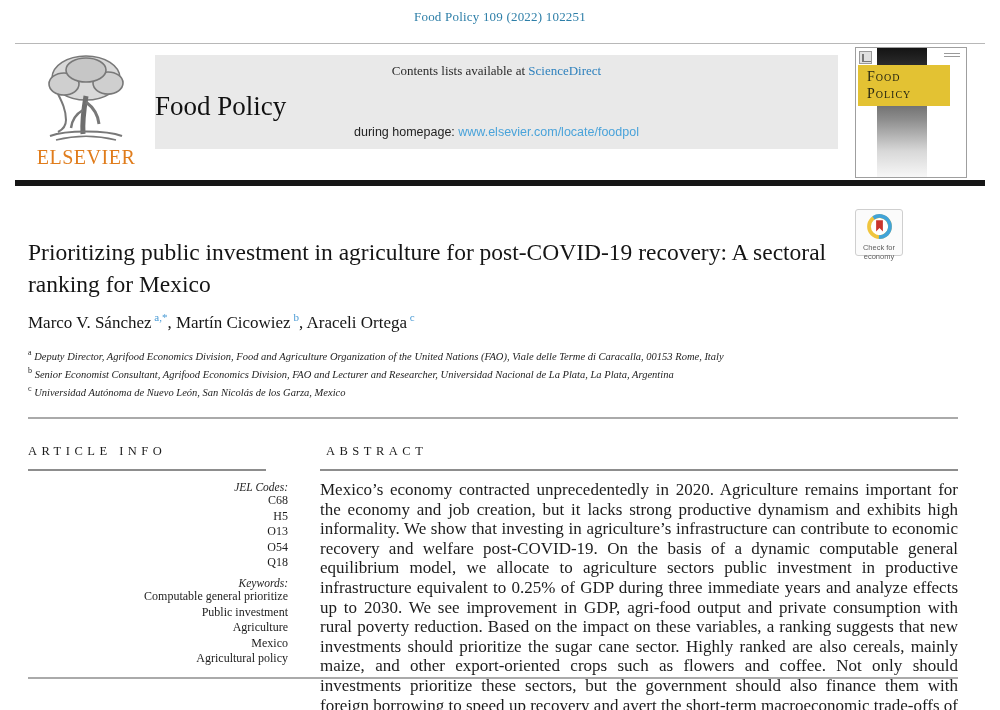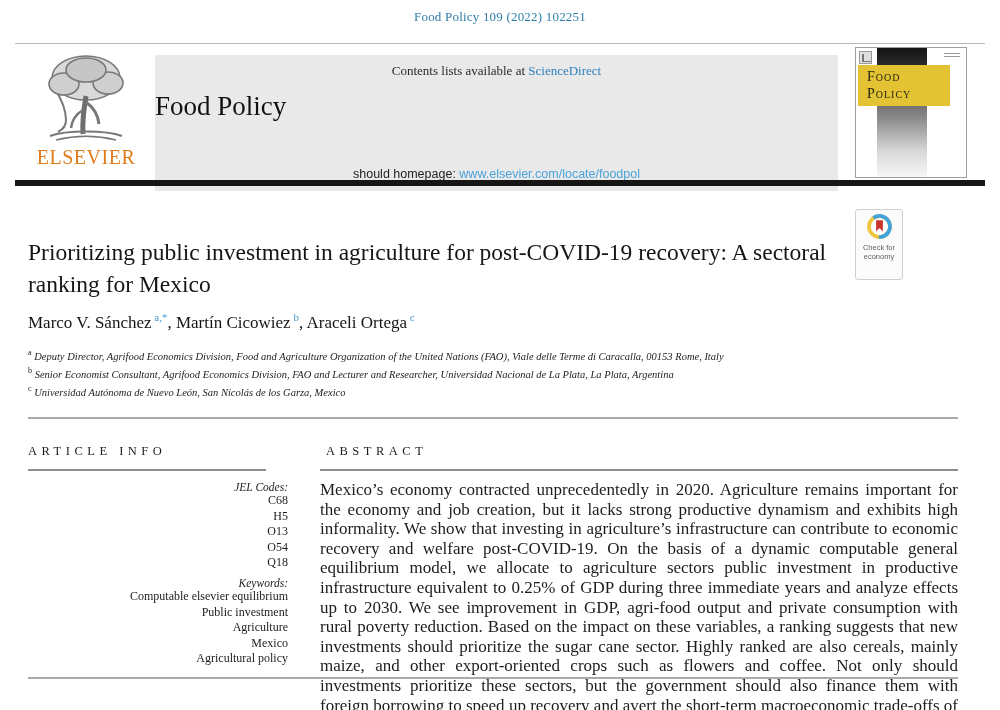--- a/index.html
+++ b/index.html
@@ -14,21 +14,21 @@
 
   
   .rule-thin-top    { top:43px;  left:15px; width:970px; height:1px; background:#b8b8b8; }
   .rule-thick       { top:180px; left:15px; width:970px; height:6px; background:#161616; }
   .rule-affil       { top:417px; left:28px; width:930px; height:2px; background:#aaaaaa; }
   .rule-info        { top:469px; left:28px; width:238px; height:2px; background:#8d8d8d; }
   .rule-abstract    { top:469px; left:320px; width:638px; height:2px; background:#8d8d8d; }
   .rule-bottom      { top:677px; left:28px; width:930px; height:2px; background:#aaaaaa; }
 
   
-  .banner { top:55px; left:155px; width:683px; height:136px; background:#e9e9e9; }
+  .banner { top:55px; left:155px; width:683px; height:94px; background:#e9e9e9; }
   .banner-contents { top:8px; left:0; width:100%; text-align:center; font-size:13px; color:#2b2b2b; }
   .banner-contents a, .link { color:#2e81bd; text-decoration:none; cursor:pointer; }
   .banner-title { top:36px; left:0; width:100%; font-size:27px; color:#111; }
   .banner-homepage { bottom:10px; left:0; width:100%; text-align:center;
                      font-family:"Liberation Sans","DejaVu Sans",sans-serif; font-size:12.5px; color:#222; }
   .banner-homepage a { color:#4aa3da; text-decoration:none; cursor:pointer; }
 
   
   .els-logo { top:50px; left:25px; width:122px; height:124px; text-align:center; }
   .els-logo svg { display:block; margin:0 auto; }
@@ -44,21 +44,21 @@
   .cover-mini::after { content:""; position:absolute; left:2px; top:2px; width:7px; height:7px;
                        border-left:2px solid #777; border-bottom:1px solid #777; }
   .cover-tinytext { position:absolute; top:5px; right:6px; width:16px; }
   .cover-tinytext i { display:block; height:1px; background:#9a9a9a; margin-bottom:2px; }
   .cover-band { position:absolute; top:17px; left:2px; width:92px; height:41px; background:#e3c233;
                 padding:3px 0 15px 9px; }
   .cover-band div { font-variant:small-caps; font-size:14px; line-height:17px;
                     letter-spacing:1px; color:#262612; }
 
   
-  .badge { top:209px; left:855px; width:48px; height:71px; background:#fbfbfb;
+  .badge { top:209px; left:855px; width:48px; height:47px; background:#fbfbfb;
            border:1px solid #cfcfcf; border-radius:3px; text-align:center; cursor:pointer; }
   .badge svg { margin-top:3px; }
   .badge-text { font-family:"Liberation Sans","DejaVu Sans",sans-serif; font-size:7.5px;
                 line-height:8.5px; color:#5f5f5f; }
 
   
   .title { top:237px; left:28px; width:830px; font-size:23.5px; line-height:31.5px; color:#151515; }
   .authors { top:311px; left:28px; width:830px; font-size:17px; color:#151515; }
   sup.asup { color:#4a9bd5; font-size:11px; }
   .affils { top:346px; left:28px; width:930px; font-style:italic; font-size:10.5px;
@@ -100,21 +100,21 @@
   </svg>
   <div class="els-word">ELSEVIER</div>
 </div>
 
 <div class="abs banner">
   <div class="abs banner-contents">
     <span>Contents lists available at </span><a>ScienceDirect</a>
   </div>
   <div class="abs banner-title">Food Policy</div>
   <div class="abs banner-homepage">
-    <span>should homepage: </span><a>www.elsevier.com/locate/foodpol</a>
+    <span>during homepage: </span><a>www.elsevier.com/locate/foodpol</a>
   </div>
 </div>
 
 <div class="abs cover">
   <div class="cover-strip"></div>
   <div class="cover-mini"></div>
   <div class="cover-tinytext">
       <i></i>
       <i></i>
     </div>
@@ -152,21 +152,21 @@
   <div class="info-label">JEL Codes:</div>
   <div>
       <div class="info-item">C68</div>
       <div class="info-item">H5</div>
       <div class="info-item">O13</div>
       <div class="info-item">O54</div>
       <div class="info-item">Q18</div>
     </div>
   <div class="info-label kw-label">Keywords:</div>
   <div>
-      <div class="info-item">Computable elsevier equilibrium</div>
+      <div class="info-item">Computable general prioritize</div>
       <div class="info-item">Public investment</div>
       <div class="info-item">Agriculture</div>
       <div class="info-item">Mexico</div>
       <div class="info-item">Agricultural policy</div>
     </div>
 </div>
 
 <div class="abs sec-heading abs-head">ABSTRACT</div>
 <div class="abs rule-abstract"></div>
 <div class="abs abstract-col">Mexico’s economy contracted unprecedentedly in 2020. Agriculture remains important for the economy and job creation, but it lacks strong productive dynamism and exhibits high informality. We show that investing in agriculture’s infrastructure can contribute to economic recovery and welfare post-COVID-19. On the basis of a dynamic computable general equilibrium model, we allocate to agriculture sectors public investment in productive infrastructure equivalent to 0.25% of GDP during three immediate years and analyze effects up to 2030. We see improvement in GDP, agri-food output and private consumption with rural poverty reduction. Based on the impact on these variables, a ranking suggests that new investments should prioritize the sugar cane sector. Highly ranked are also cereals, mainly maize, and other export-oriented crops such as flowers and coffee. Not only should investments prioritize these sectors, but the government should also finance them with foreign borrowing to speed up recovery and avert the short-term macroeconomic trade-offs of domestic financing.</div>

